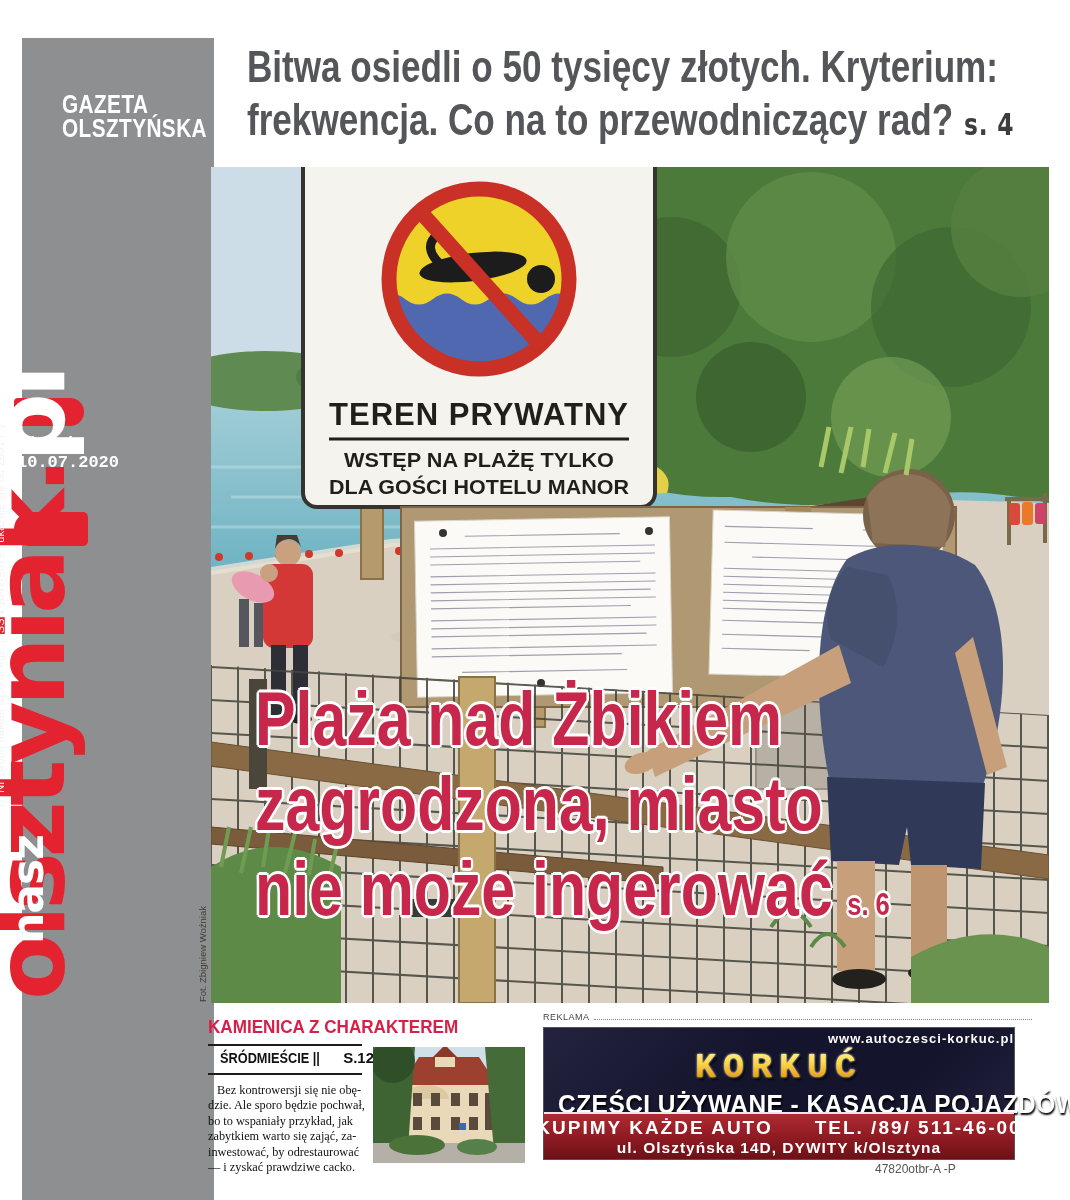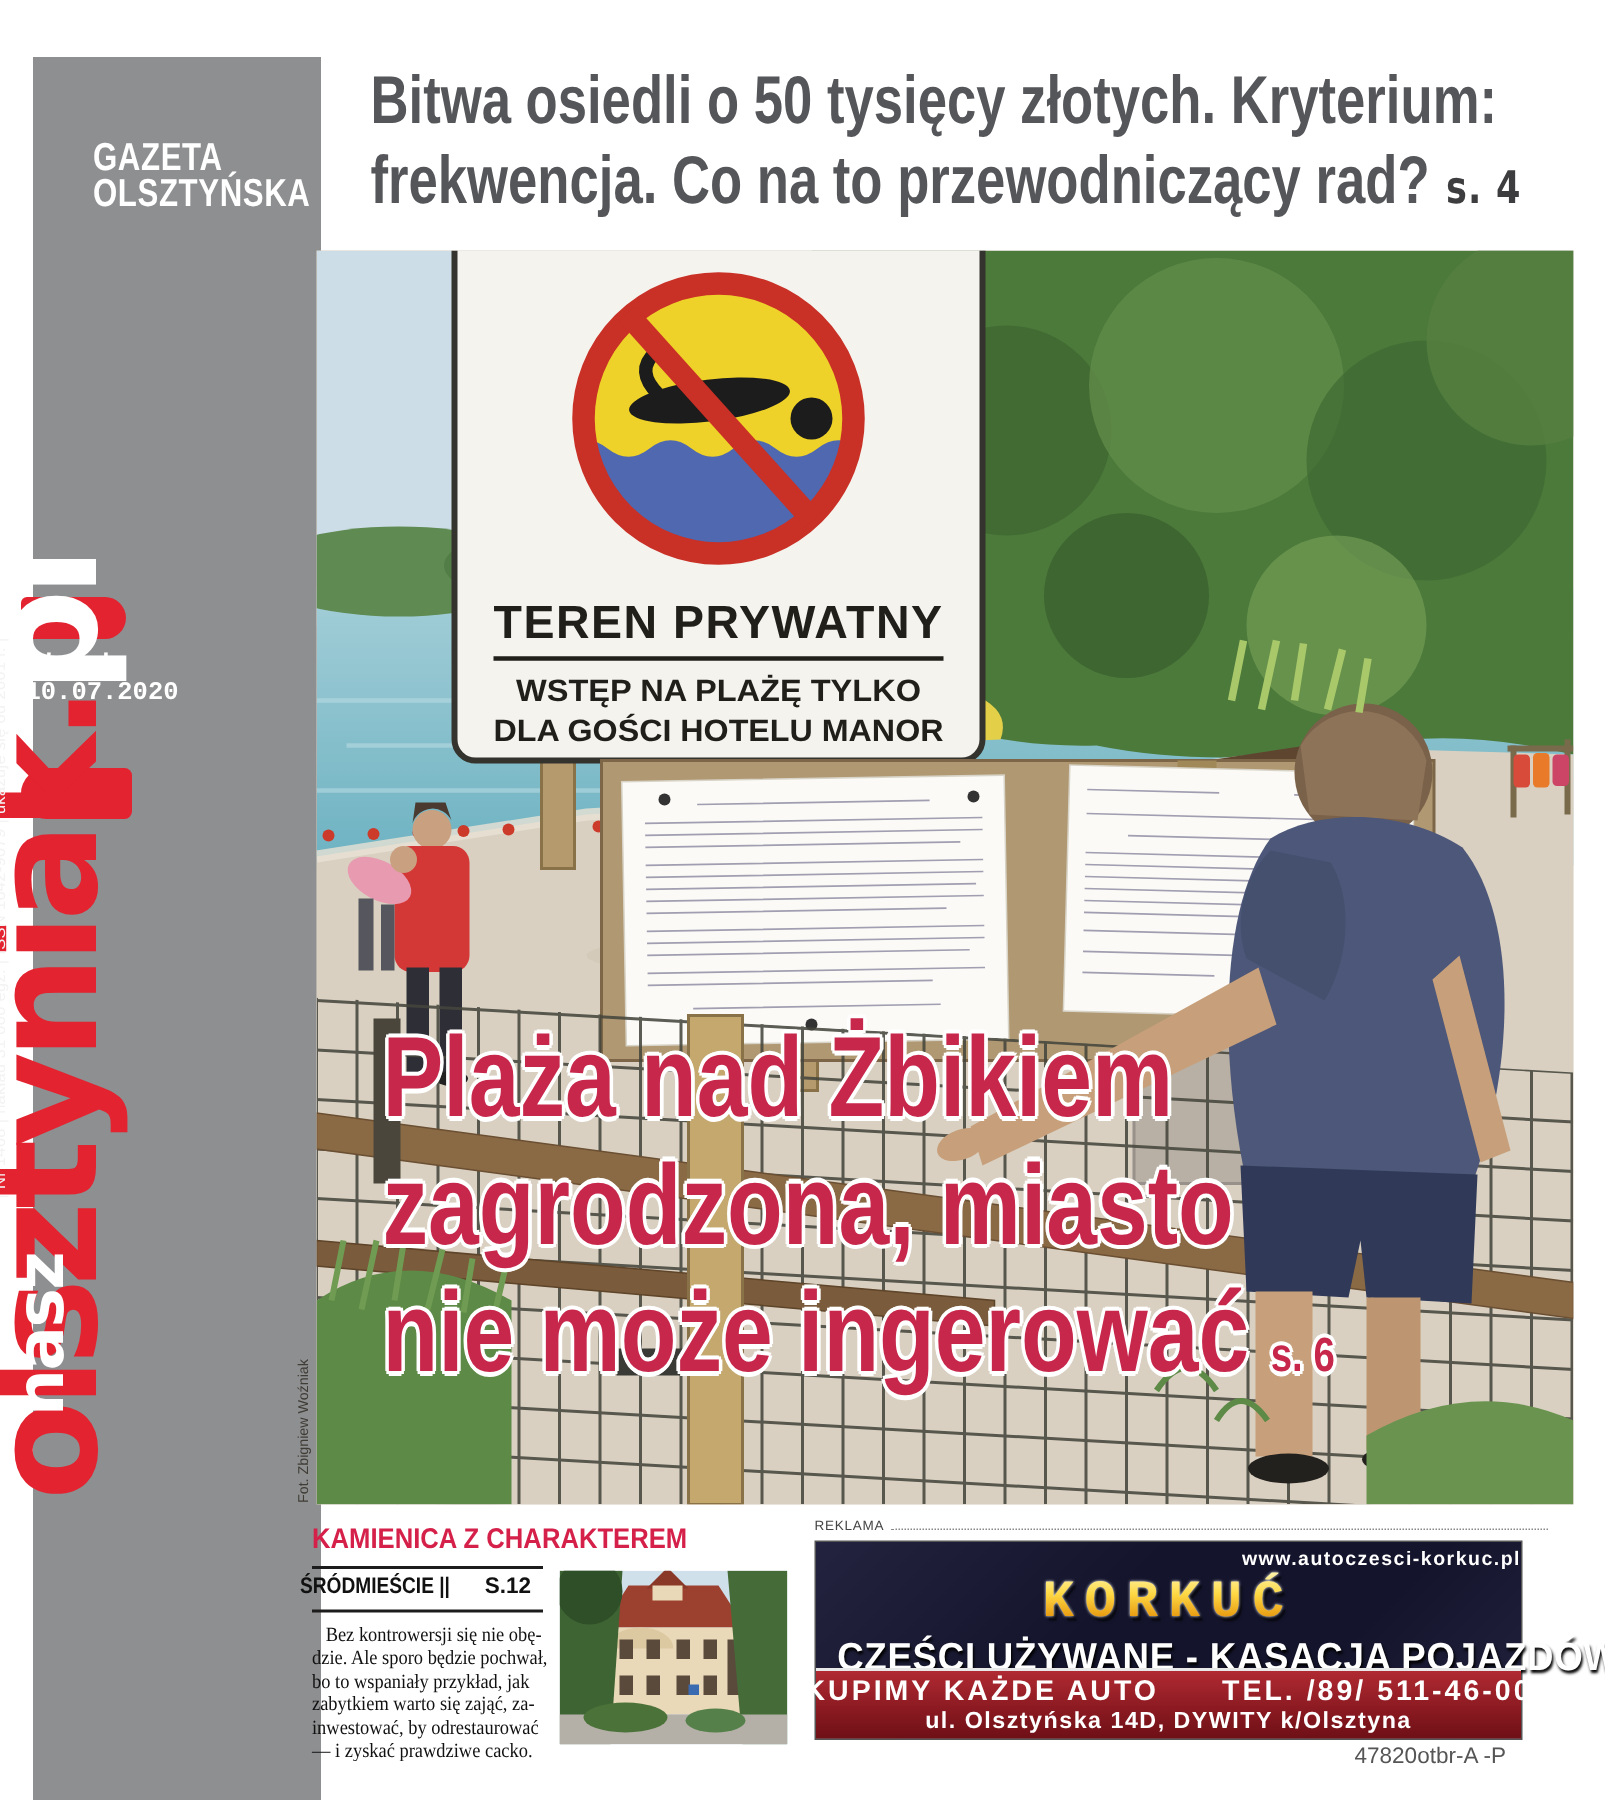--- a/index.html
+++ b/index.html
@@ -41,21 +41,21 @@
                 text-shadow:3px 0 0 #fff,-3px 0 0 #fff,0 3px 0 #fff,0 -3px 0 #fff,
                             2px 2px 0 #fff,-2px -2px 0 #fff,2px -2px 0 #fff,-2px 2px 0 #fff;}
   .pageref6{font-size:32px;margin-left:18px;}
 
   
   .kicker{left:208px;top:1016px;color:#d5214a;font-weight:bold;font-size:19px;
           transform:scaleX(.9);transform-origin:0 0;white-space:nowrap;}
   .rule{height:0;border-top:2px solid #1c1c1c;}
   .rule1{left:208px;top:1044px;width:154px;}
   .rule2{left:208px;top:1073px;width:154px;}
-  .section-row{left:200px;top:1049px;width:154px;display:flex;justify-content:space-between;
+  .section-row{left:220px;top:1049px;width:154px;display:flex;justify-content:space-between;
                font-weight:bold;font-size:15px;color:#111;}
   .section-name{transform:scaleX(.85);transform-origin:0 0;white-space:nowrap;}
   .story-body{left:208px;top:1082px;width:170px;font-family:"Liberation Serif",serif;
               font-size:13.5px;line-height:15.4px;color:#111;transform:scaleX(.91);
               transform-origin:0 0;white-space:nowrap;}
   .story-body .ind{padding-left:10px;}
   .mini-photo{left:373px;top:1047px;width:152px;height:116px;overflow:hidden;}
 
   
   .reklama-row{left:543px;top:1012px;width:489px;display:flex;align-items:flex-start;}
@@ -71,21 +71,21 @@
             filter:drop-shadow(0 0 1px #ffffff) drop-shadow(2px 3px 0 rgba(0,0,0,.55));}
   .ad-line1{color:#fff;font-weight:bold;font-size:26px;line-height:28px;letter-spacing:.5px;
             transform:scaleX(.94);transform-origin:50% 0;white-space:nowrap;
             text-shadow:1px 2px 2px #000;}
   .ad-red{position:absolute;left:0;bottom:0;width:100%;height:47px;
           background:linear-gradient(180deg,#b02a32 0%,#8c1a22 55%,#6e1016 100%);
           border-top:2px solid #e8e8e8;box-sizing:border-box;}
   .ad-red-l1{display:flex;justify-content:center;gap:42px;color:#fff;font-weight:bold;
              font-size:19px;letter-spacing:2px;padding-top:3px;white-space:nowrap;}
   .ad-red-l2{color:#fff;font-weight:bold;font-size:15.5px;letter-spacing:1px;}
-  .ad-code{left:875px;top:1162px;width:157px;text-align:center;font-size:15px;color:#555;}
+  .ad-code{left:875px;top:1162px;width:157px;text-align:left;font-size:12px;color:#555;}
 
   svg text{font-family:"Liberation Sans",sans-serif;}
 </style>
 </head>
 <body>
 
 <div class="abs gray-strip">
   <div class="abs gazeta">
     <div>GAZETA</div>
     <div>OLSZTYŃSKA</div>

